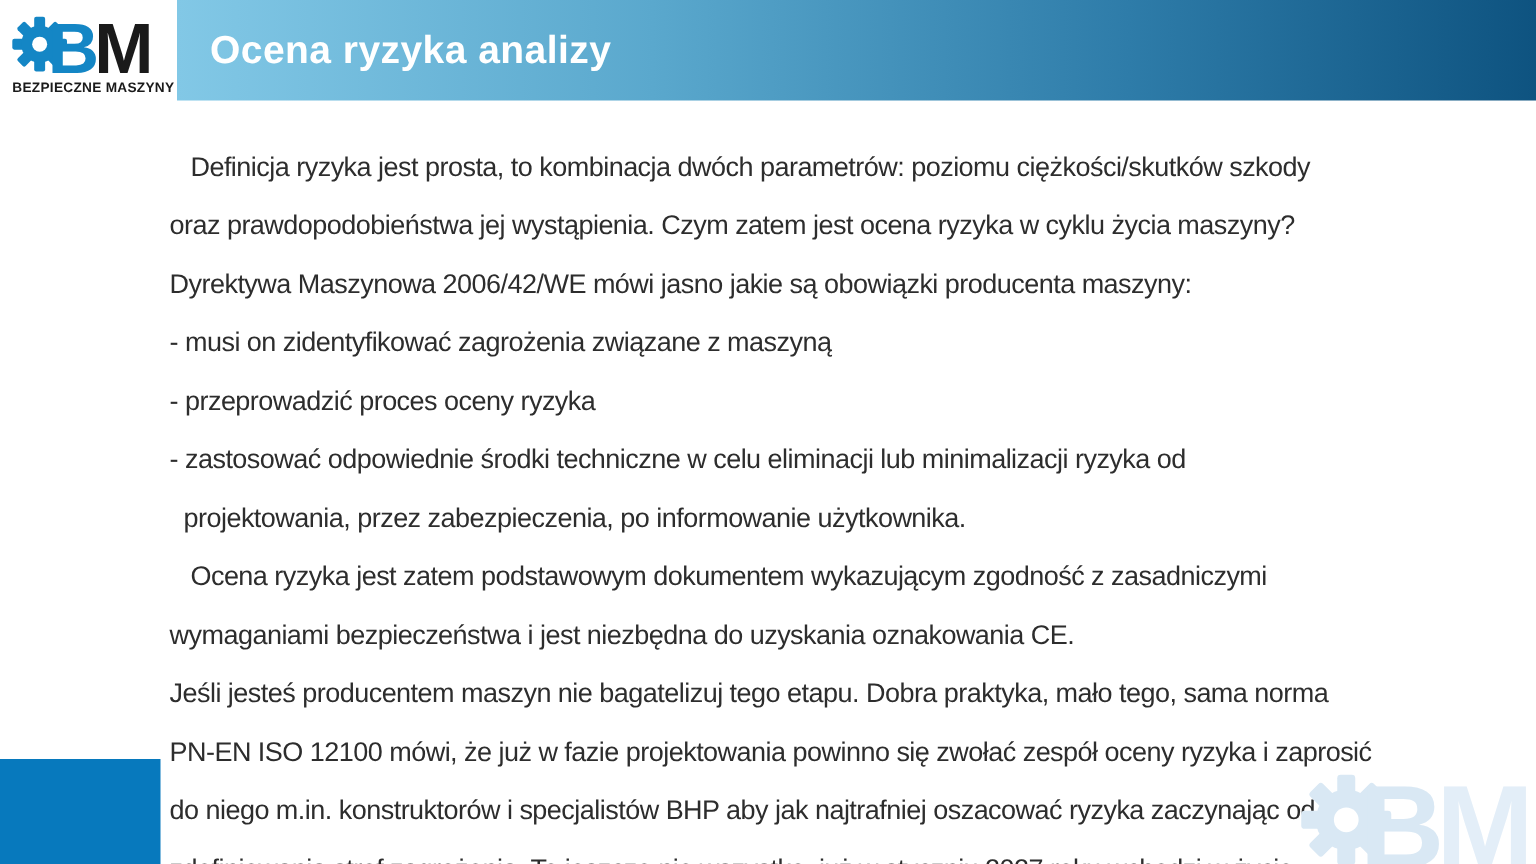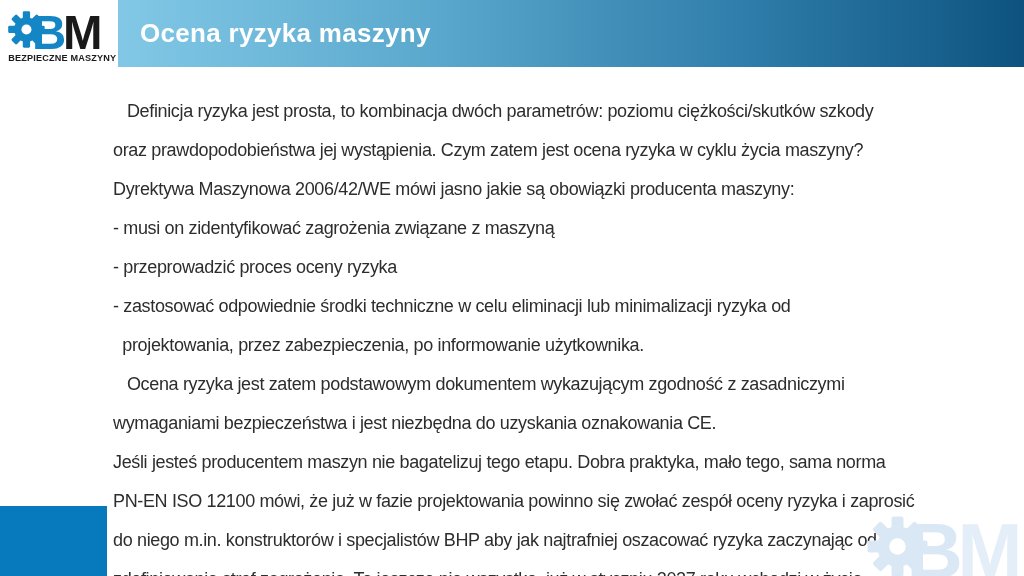--- a/index.html
+++ b/index.html
@@ -58,21 +58,21 @@
     position: absolute;
     left: 866px; top: 503px;
   }
 </style>
 </head>
 <body>
 
 <div class="slide">
 
   <div class="header-bar">
-    <h1 class="page-title">Ocena ryzyka maszyny</h1>
+    <h1 class="page-title">Ocena ryzyka analizy</h1>
   </div>
 
   <div class="logo-box">
     <svg width="112" height="62" viewBox="0 0 120 68">
       <g fill="#1486c5">
         <g transform="translate(21,29)">
           <rect x="-4" y="-20" width="8" height="9" rx="1.5"></rect>
           <rect x="-4" y="-20" width="8" height="9" rx="1.5" transform="rotate(45)"></rect>
           <rect x="-4" y="-20" width="8" height="9" rx="1.5" transform="rotate(90)"></rect>
           <rect x="-4" y="-20" width="8" height="9" rx="1.5" transform="rotate(135)"></rect>

